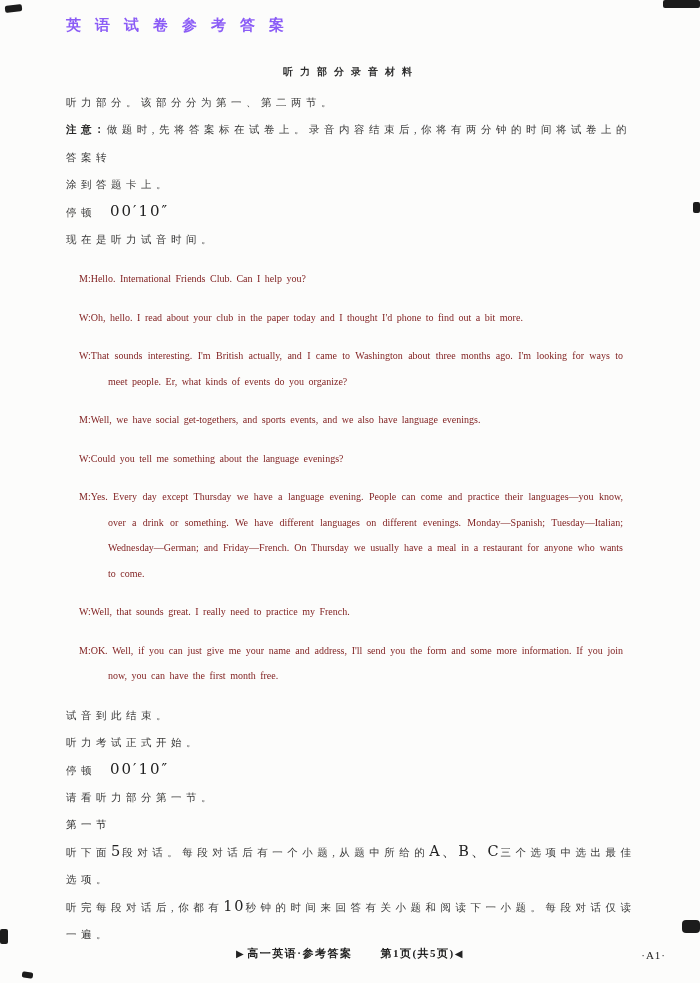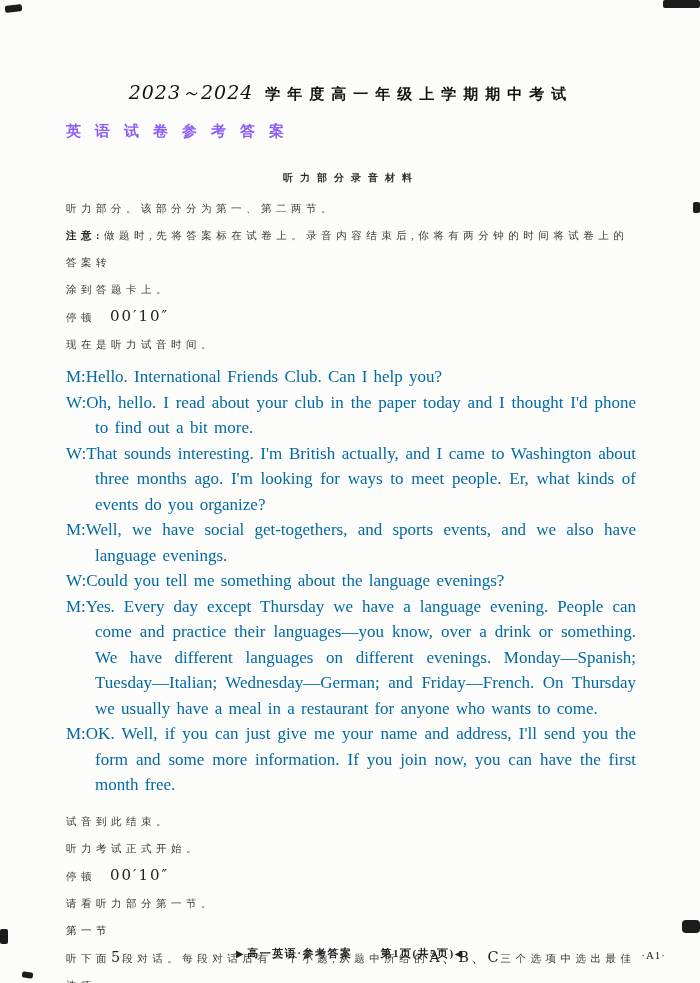--- a/index.html
+++ b/index.html
@@ -28,37 +28,37 @@
   .section-heading{
     margin-top:30px;text-align:center;font-weight:bold;
     font-size:10px;letter-spacing:7px;color:#2c2c2c;
   }
 
   
   .cn{
     margin:0;font-size:10.5px;letter-spacing:4.5px;
     line-height:27px;color:#3a3a3a;
   }
-  .cn .bold{font-weight:bold;color:#2a2a2a;}
+  .cn .bold{font-weight:bold;color:#2a2a2a;font-family:Liberation Mono, monospace;}
   .preamble{margin-top:10px;}
   .pause .time{
     font-family:"DejaVu Serif", serif;
     font-size:15px;letter-spacing:2px;color:#222;margin-left:14px;
   }
   .num{
     font-family:"DejaVu Serif", serif;
     font-size:14.5px;letter-spacing:2px;color:#222;
   }
 
   
   .dialogue{margin-top:6px;}
   .dialogue p{
-    margin:0;font-size:17px;line-height:25.5px;
+    margin:13px;font-size:10px;line-height:25.5px;
     text-align:justify;word-spacing:2px;
-    padding-left:29px;text-indent:-29px;color:#0369a1;
+    padding-left:29px;text-indent:-29px;color:#7f1d1d;
   }
 
   .closing{margin-top:10px;}
   .sec-head{font-weight:normal;color:#2a2a2a;}
 
   
   .footer{
     position:absolute;left:0;right:0;bottom:22px;
     text-align:center;font-size:11px;font-weight:bold;
     letter-spacing:1.5px;color:#222;white-space:nowrap;
@@ -87,44 +87,41 @@
 
   <div class="artifact a-tl"></div>
   <div class="artifact a-tr"></div>
   <div class="artifact a-re"></div>
   <div class="artifact a-bl"></div>
   <div class="artifact a-br"></div>
   <div class="artifact a-bs"></div>
 
   <div class="content">
 
-    <div class="title-line">
-      <span class="exam-year">2023～2024</span>
-      <span class="exam-title">学年度高一年级上学期期中考试</span>
-    </div>
 
     <div class="subtitle">英语试卷参考答案</div>
 
     <div class="section-heading">听力部分录音材料</div>
 
     <div class="preamble">
       <p class="cn">听力部分。该部分分为第一、第二两节。</p>
       <p class="cn"><span class="bold">注意:</span><span>做题时,先将答案标在试卷上。录音内容结束后,你将有两分钟的时间将试卷上的答案转</span></p>
       <p class="cn">涂到答题卡上。</p>
       <p class="cn pause"><span>停顿</span><span class="time">00′10″</span></p>
       <p class="cn">现在是听力试音时间。</p>
     </div>
 
     <div class="dialogue">
       <p>M:Hello. International Friends Club. Can I help you?</p>
       <p>W:Oh, hello. I read about your club in the paper today and I thought I'd phone to find out a bit more.</p>
       <p>W:That sounds interesting. I'm British actually, and I came to Washington about three months ago. I'm looking for ways to meet people. Er, what kinds of events do you organize?</p>
       <p>M:Well, we have social get-togethers, and sports events, and we also have language evenings.</p>
       <p>W:Could you tell me something about the language evenings?</p>
       <p>M:Yes. Every day except Thursday we have a language evening. People can come and practice their languages—you know, over a drink or something. We have different languages on different evenings. Monday—Spanish; Tuesday—Italian; Wednesday—German; and Friday—French. On Thursday we usually have a meal in a restaurant for anyone who wants to come.</p>
+      <p>W:Well, that sounds great. I really need to practice my French.</p>
       <p>M:OK. Well, if you can just give me your name and address, I'll send you the form and some more information. If you join now, you can have the first month free.</p>
     </div>
 
     <div class="closing">
       <p class="cn">试音到此结束。</p>
       <p class="cn">听力考试正式开始。</p>
       <p class="cn pause"><span>停顿</span><span class="time">00′10″</span></p>
       <p class="cn">请看听力部分第一节。</p>
       <p class="cn sec-head">第一节</p>
       <p class="cn"><span>听下面</span><span class="num">5</span><span>段对话。每段对话后有一个小题,从题中所给的</span><span class="num">A、B、C</span><span>三个选项中选出最佳选项。</span></p>

